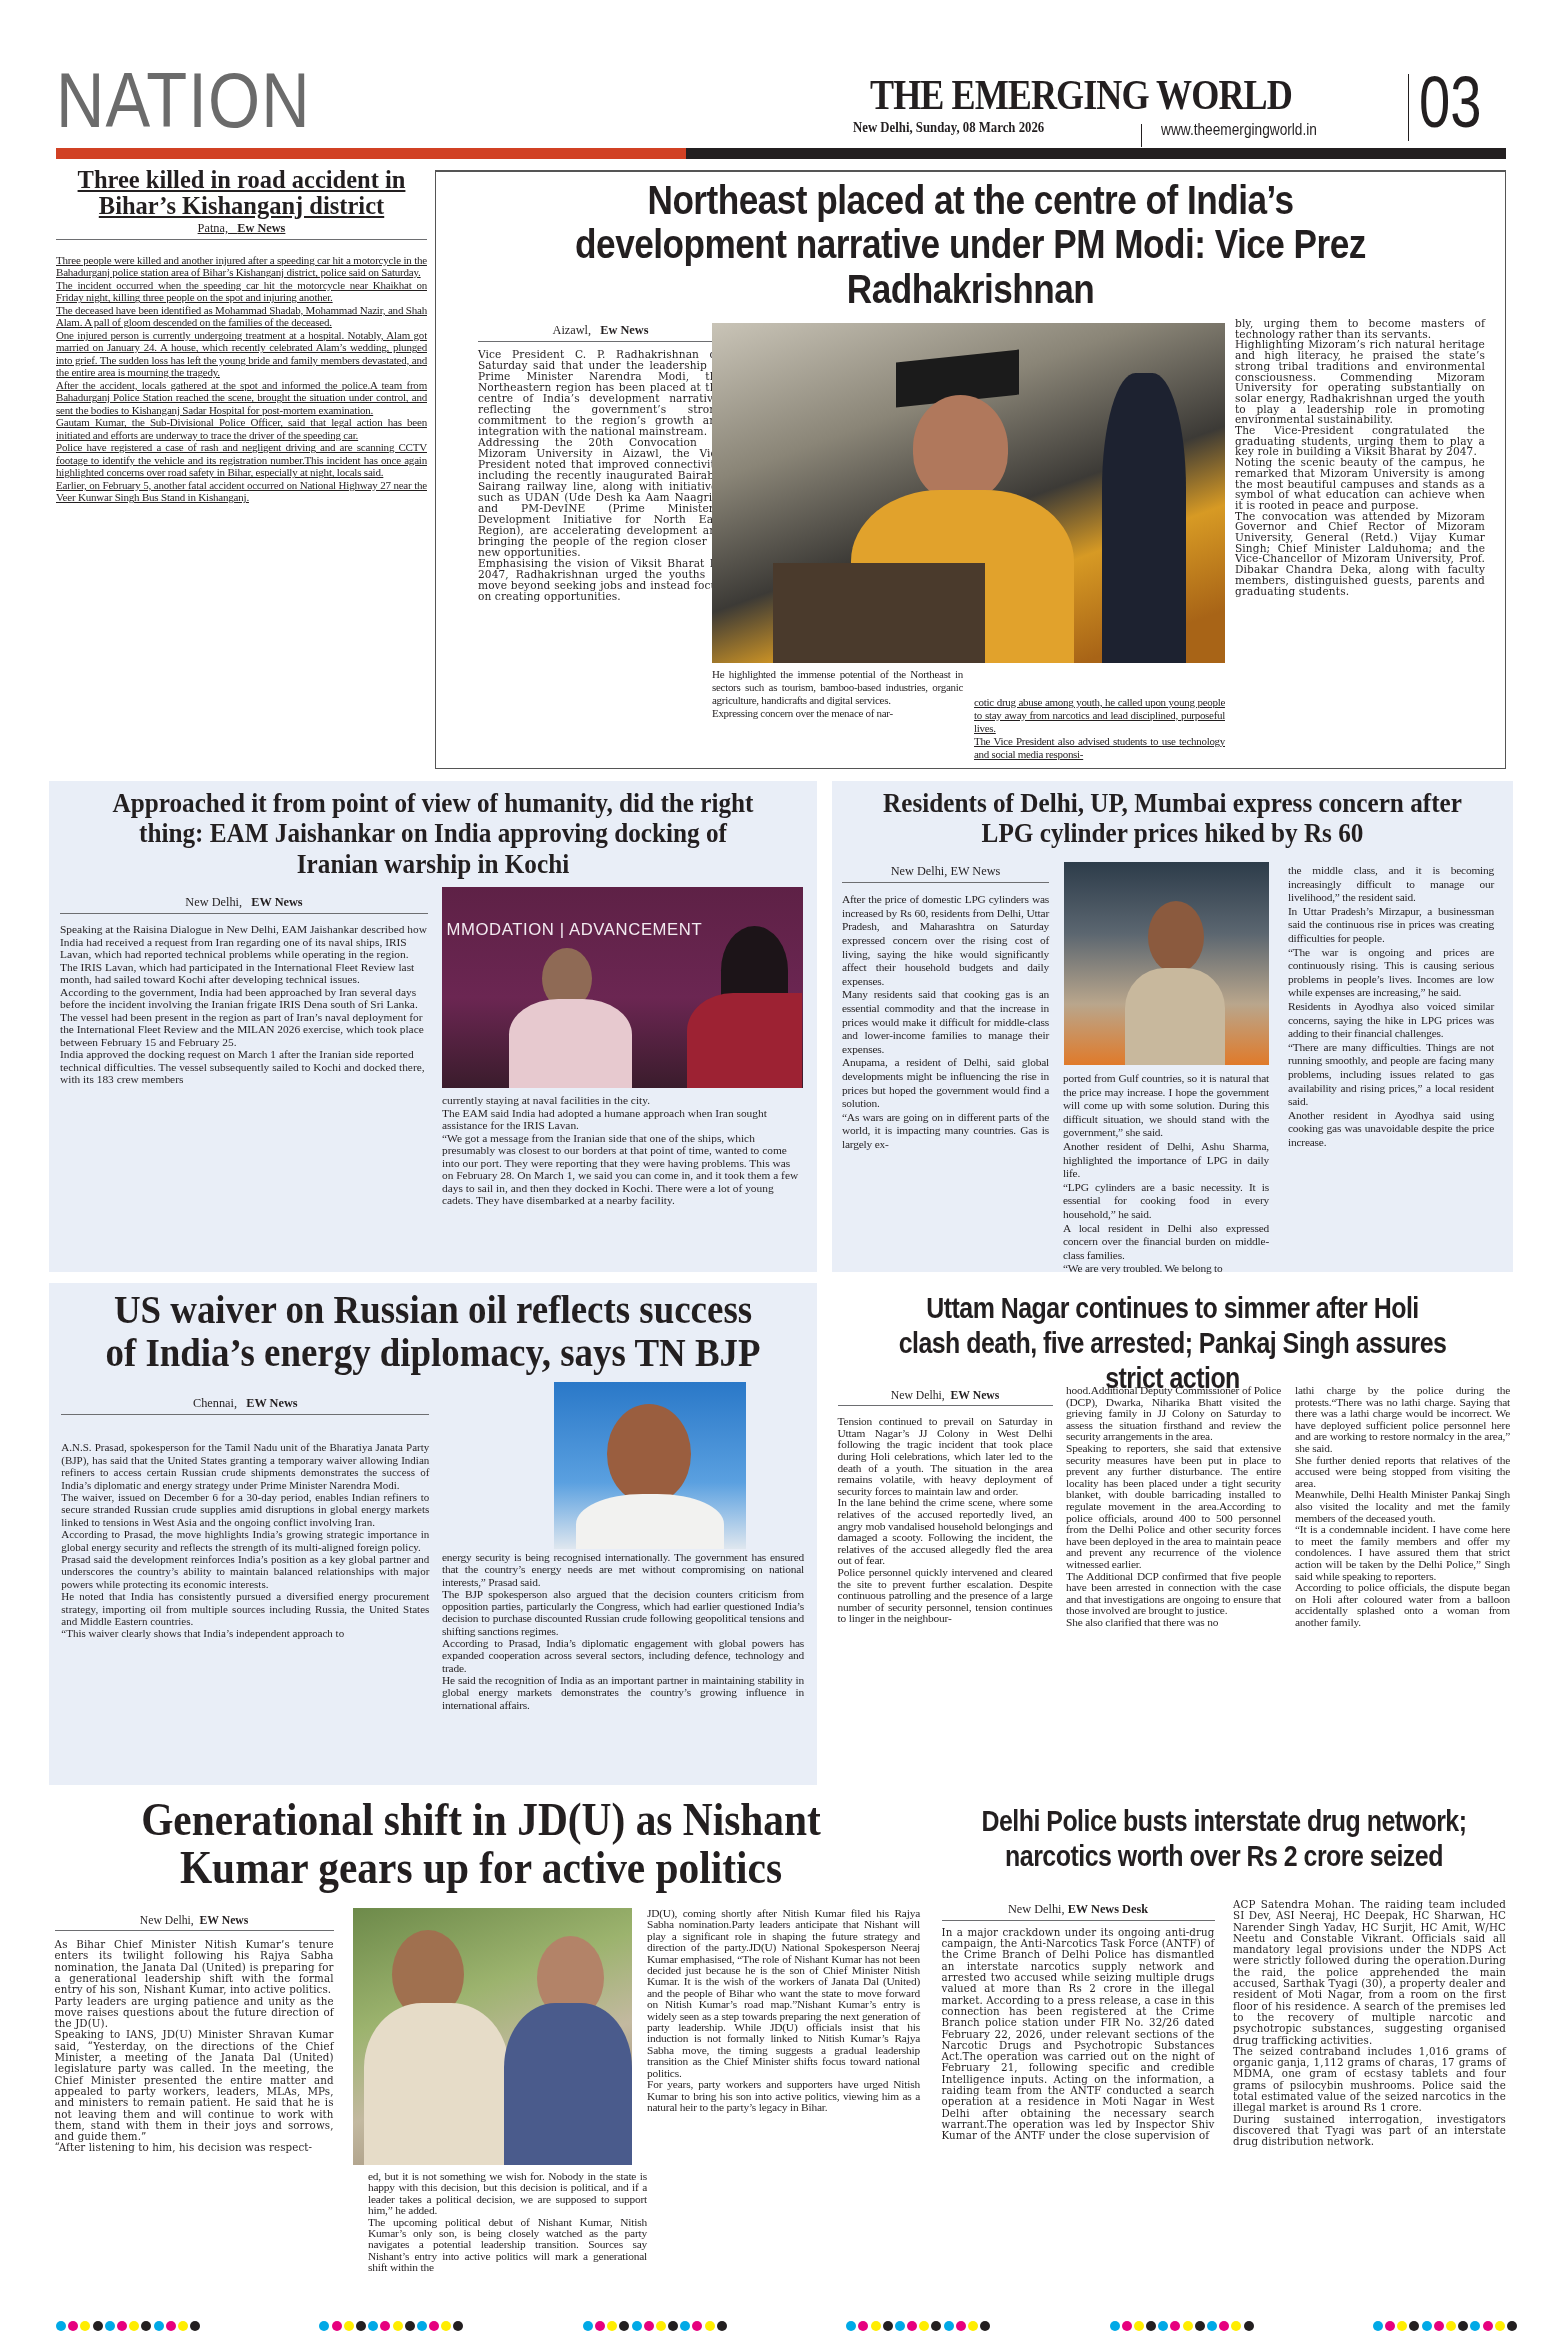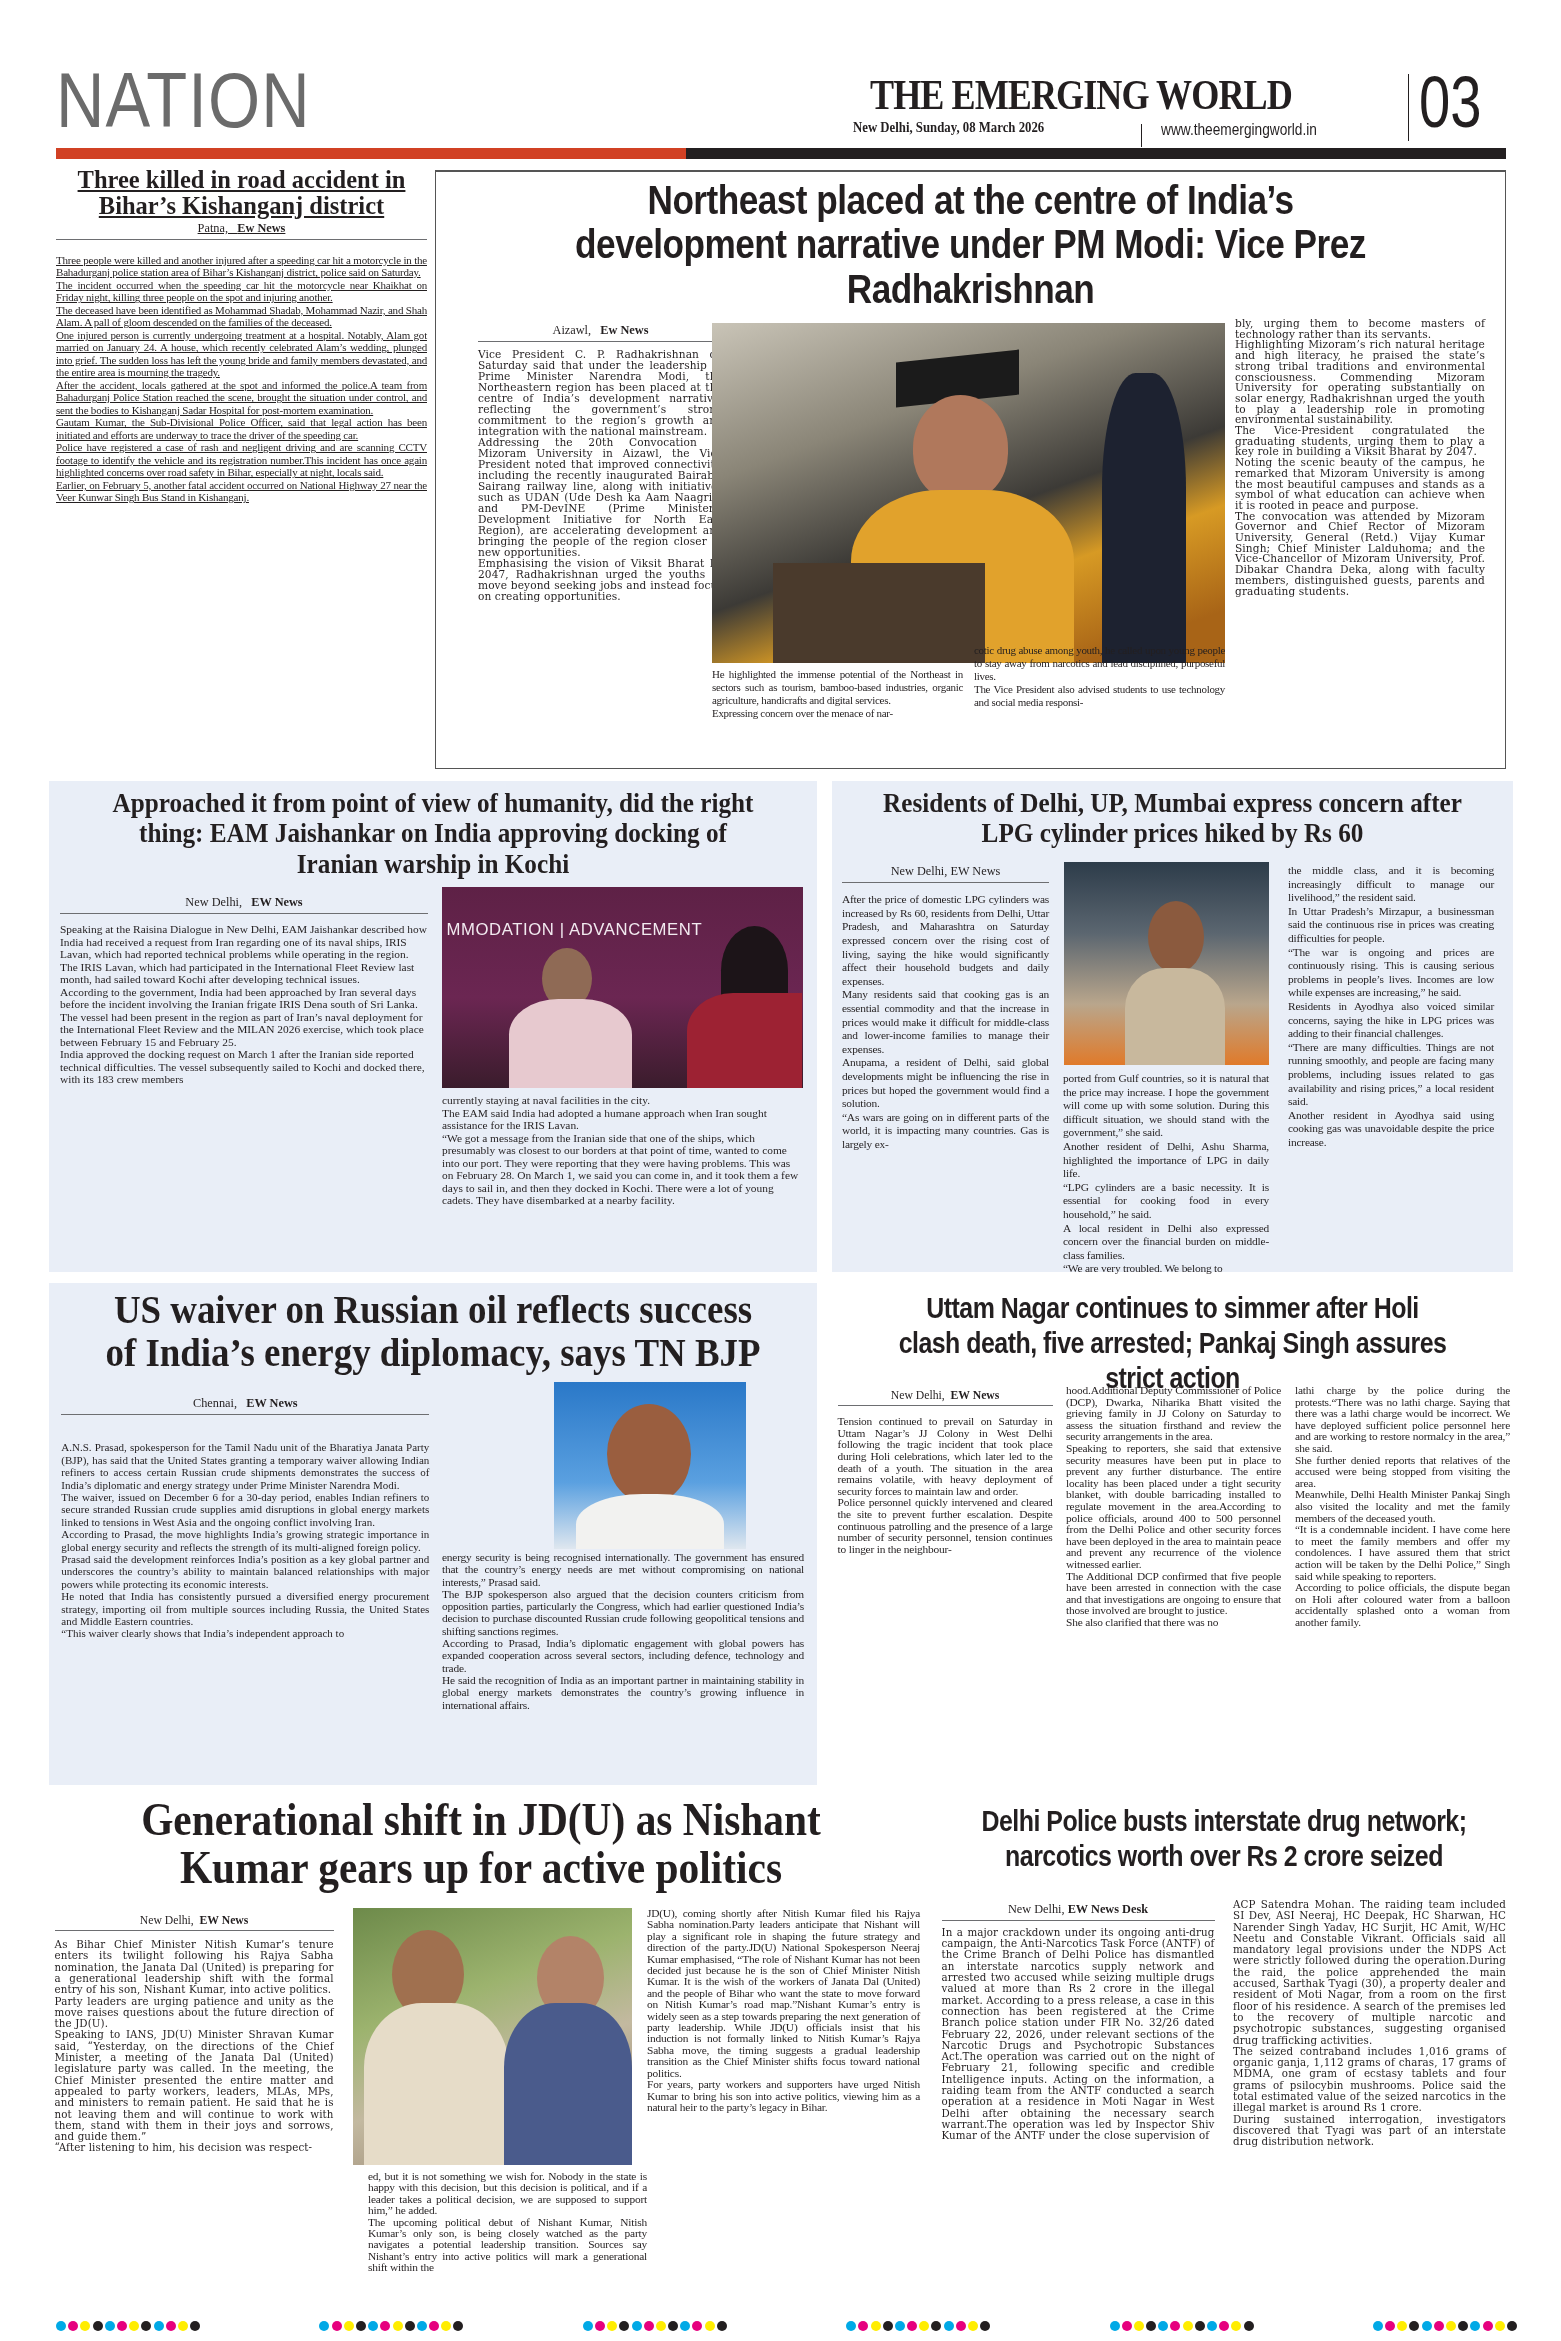--- a/index.html
+++ b/index.html
@@ -84,21 +84,21 @@
     <div style="position:absolute; left:184px; top:33px; width:123px; height:45px; background:#1b1b1b; transform:skewY(-6deg);"></div>
     <div style="position:absolute; left:201px; top:72px; width:95px; height:106px; border-radius:50% 50% 45% 45%; background:#b0785c;"></div>
     <div style="position:absolute; left:139px; top:167px; width:223px; height:178px; border-radius:40% 40% 0 0; background:#e1a22c;"></div>
     <div style="position:absolute; left:61px; top:240px; width:212px; height:100px; background:#4a3a2c;"></div>
     <div style="position:absolute; left:390px; top:50px; width:84px; height:290px; background:#1d2230; border-radius:40% 40% 0 0;"></div>
   </div>
   <div class="abs body body-cond" style="left:276px; top:496px; width:251px; font-size:11px; line-height:13px; letter-spacing:-0.3px;">
     <p>He highlighted the immense potential of the Northeast in sectors such as tourism, bamboo-based industries, organic agriculture, handicrafts and digital services.</p>
     <p>Expressing concern over the menace of nar-</p>
   </div>
-  <div class="abs body body-cond" style="left:538px; top:472px; width:251px; font-size:11px; line-height:13px; letter-spacing:-0.3px;">
+  <div class="abs body body-cond" style="left:538px; top:524px; width:251px; font-size:11px; line-height:13px; letter-spacing:-0.3px;text-decoration:underline;">
     <p>cotic drug abuse among youth, he called upon young people to stay away from narcotics and lead disciplined, purposeful lives.</p>
     <p>The Vice President also advised students to use technology and social media responsi-</p>
   </div>
   <div class="abs body wide-serif" style="left:799px; top:146px; width:250px; font-size:10.6px; line-height:10.7px;">
     <p>bly, urging them to become masters of technology rather than its servants.</p>
     <p>Highlighting Mizoram’s rich natural heritage and high literacy, he praised the state’s strong tribal traditions and environmental consciousness. Commending Mizoram University for operating substantially on solar energy, Radhakrishnan urged the youth to play a leadership role in promoting environmental sustainability.</p>
     <p>The Vice-President congratulated the graduating students, urging them to play a key role in building a Viksit Bharat by 2047.</p>
     <p>Noting the scenic beauty of the campus, he remarked that Mizoram University is among the most beautiful campuses and stands as a symbol of what education can achieve when it is rooted in peace and purpose.</p>
     <p>The convocation was attended by Mizoram Governor and Chief Rector of Mizoram University, General (Retd.) Vijay Kumar Singh; Chief Minister Lalduhoma; and the Vice-Chancellor of Mizoram University, Prof. Dibakar Chandra Deka, along with faculty members, distinguished guests, parents and graduating students.</p>
   </div>
@@ -194,20 +194,21 @@
 
 <div class="abs" style="left:832px; top:1291px; width:681px; height:502px;">
   <div class="hl-cond" style="position:absolute; left:0; top:0; width:100%; font-size:29px; line-height:1.2; padding:0 16.7px; transform:scaleX(0.86); transform-origin:center top;">Uttam Nagar continues to simmer after Holi clash death, five arrested; Pankaj Singh assures strict action</div>
   <div class="abs" style="left:5.6px; top:98px; width:215px;">
     <div class="byline" style="font-size:11.7px;">
       <span>New Delhi,</span>&nbsp;
       <b>EW News</b>
     </div>
     <div class="body body-cond" style="margin-top:10px; font-size:11.4px; line-height:11.6px;">
       <p>Tension continued to prevail on Saturday in Uttam Nagar’s JJ Colony in West Delhi following the tragic incident that took place during Holi celebrations, which later led to the death of a youth. The situation in the area remains volatile, with heavy deployment of security forces to maintain law and order.</p>
+      <p>In the lane behind the crime scene, where some relatives of the accused reportedly lived, an angry mob vandalised household belongings and damaged a scooty. Following the incident, the relatives of the accused allegedly fled the area out of fear.</p>
       <p>Police personnel quickly intervened and cleared the site to prevent further escalation. Despite continuous patrolling and the presence of a large number of security personnel, tension continues to linger in the neighbour-</p>
     </div>
   </div>
   <div class="abs body body-cond" style="left:234px; top:94px; width:215px; font-size:11.4px; line-height:11.6px;">
     <p>hood.Additional Deputy Commissioner of Police (DCP), Dwarka, Niharika Bhatt visited the grieving family in JJ Colony on Saturday to assess the situation firsthand and review the security arrangements in the area.</p>
     <p>Speaking to reporters, she said that extensive security measures have been put in place to prevent any further disturbance. The entire locality has been placed under a tight security blanket, with double barricading installed to regulate movement in the area.According to police officials, around 400 to 500 personnel from the Delhi Police and other security forces have been deployed in the area to maintain peace and prevent any recurrence of the violence witnessed earlier.</p>
     <p>The Additional DCP confirmed that five people have been arrested in connection with the case and that investigations are ongoing to ensure that those involved are brought to justice.</p>
     <p>She also clarified that there was no</p>
   </div>
   <div class="abs body body-cond" style="left:463px; top:94px; width:215px; font-size:11.4px; line-height:11.6px;">

